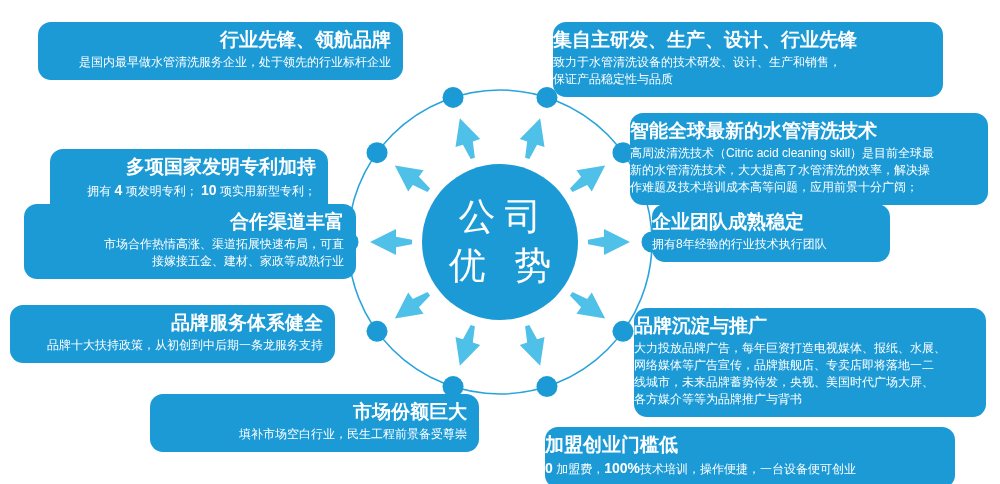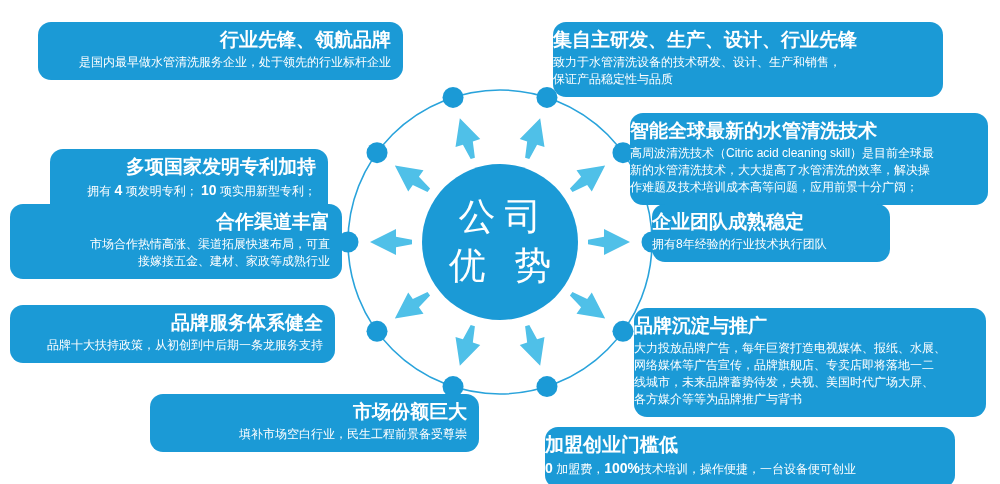--- a/index.html
+++ b/index.html
@@ -81,21 +81,21 @@
     font-weight: 700;
   }
   .align-right .title,
   .align-right .desc { text-align: right; }
   .align-left .title,
   .align-left .desc { text-align: left; }
 
   
   #card-pioneer       { left: 38px;  top: 22px;  width: 365px; }
   #card-patents       { left: 50px;  top: 105px; width: 278px; margin-top: 44px; }
-  #card-channels      { left: 10px;  top: 204px; width: 332px; }
+  #card-channels      { left: 24px;  top: 204px; width: 332px; }
   #card-service       { left: 10px;  top: 305px; width: 325px; }
   #card-market        { left: 150px; top: 394px; width: 329px; }
 
   #card-integrated    { left: 553px; top: 22px;  width: 390px; }
   #card-tech          { left: 630px; top: 113px; width: 358px; }
   #card-team          { left: 652px; top: 204px; width: 238px; }
   #card-brand         { left: 634px; top: 308px; width: 352px; font-family: Liberation Serif, serif; }
   #card-franchise     { left: 545px; top: 396px; width: 410px; margin-top: 31px; }
 </style>
 </head>

